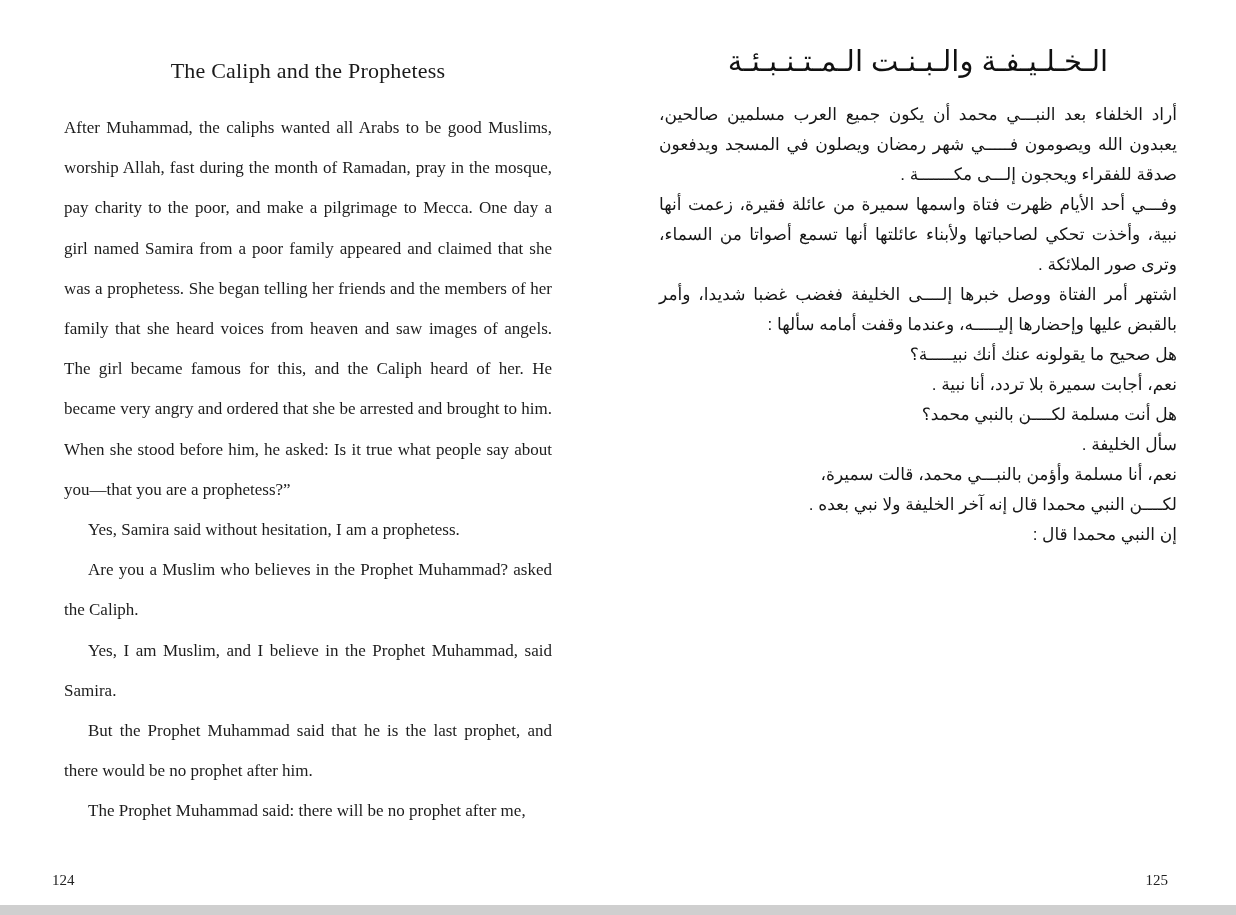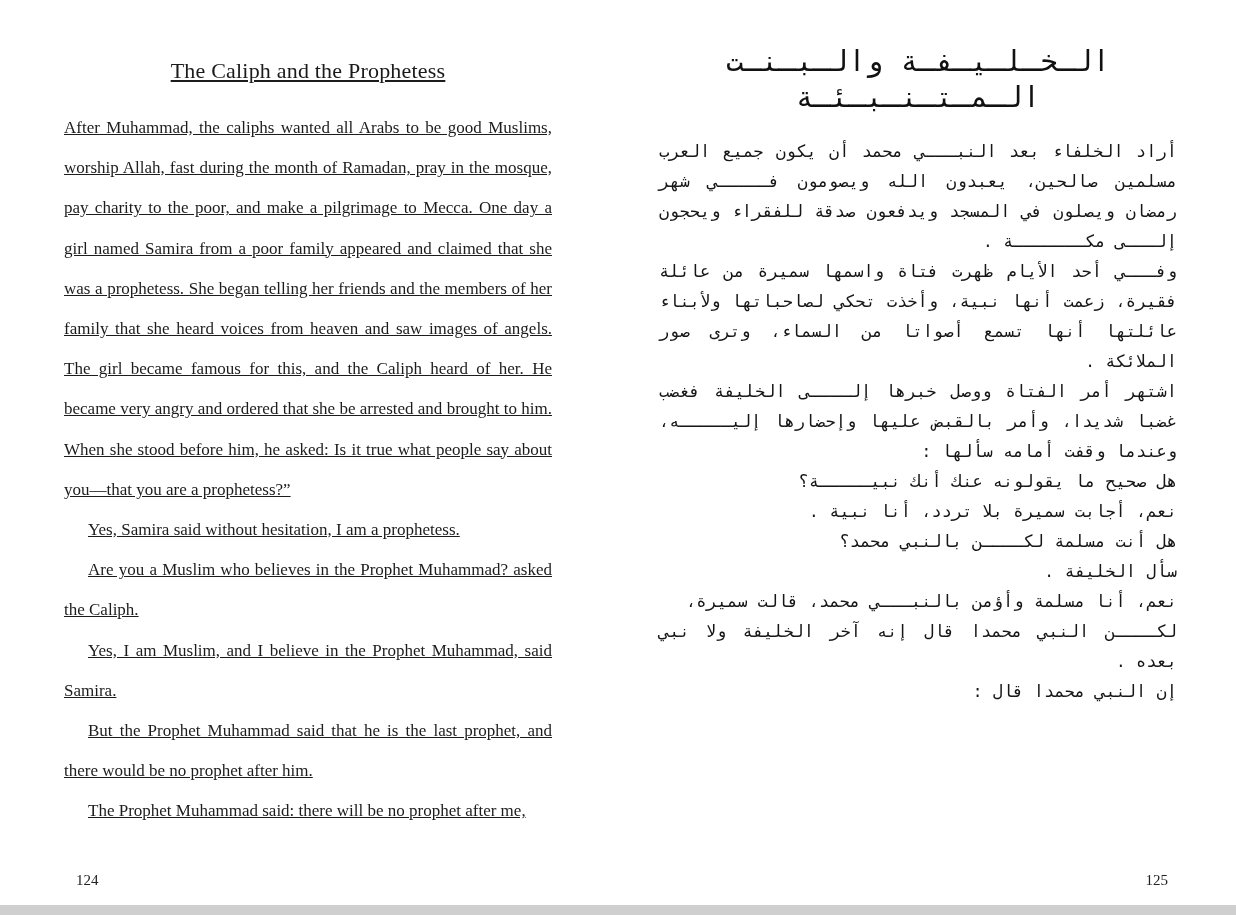--- a/index.html
+++ b/index.html
@@ -21,21 +21,20 @@
   }
 
   
   .page-left {
     position: absolute;
     left: 64px;
     top: 0;
     width: 488px;
     height: 915px;
     padding-top: 58px;
-    text-decoration: underline;
   }
 
   .page-left .title {
     text-align: center;
     font-size: 22px;
     font-weight: normal;
     letter-spacing: 0.2px;
     color: #1a1a1a;
   }
 
@@ -51,21 +50,21 @@
 
   
   .page-right {
     position: absolute;
     left: 659px;
     top: 0;
     width: 518px;
     height: 915px;
     padding-top: 44px;
     direction: rtl;
-    font-family: Liberation Mono, monospace;
+    font-family: Liberation Sans, sans-serif;
   }
 
   .page-right .title {
     text-align: center;
     font-size: 29px;
     font-weight: normal;
     color: #111111;
   }
 
   .page-right .body {
@@ -79,21 +78,21 @@
   .page-right .body p { text-align: justify; }
 
   
   .page-number {
     position: absolute;
     bottom: 26px;
     font-size: 15px;
     color: #222222;
     font-family: "Liberation Serif", serif;
   }
-  .page-number.pn-left  { left: 76px; }
+  .page-number.pn-left  { left: 52px; }
   .page-number.pn-right { right: 68px; }
 
   
   .bottom-edge {
     position: absolute;
     left: 0;
     bottom: 0;
     width: 1236px;
     height: 10px;
     background: #cfcfcf;

